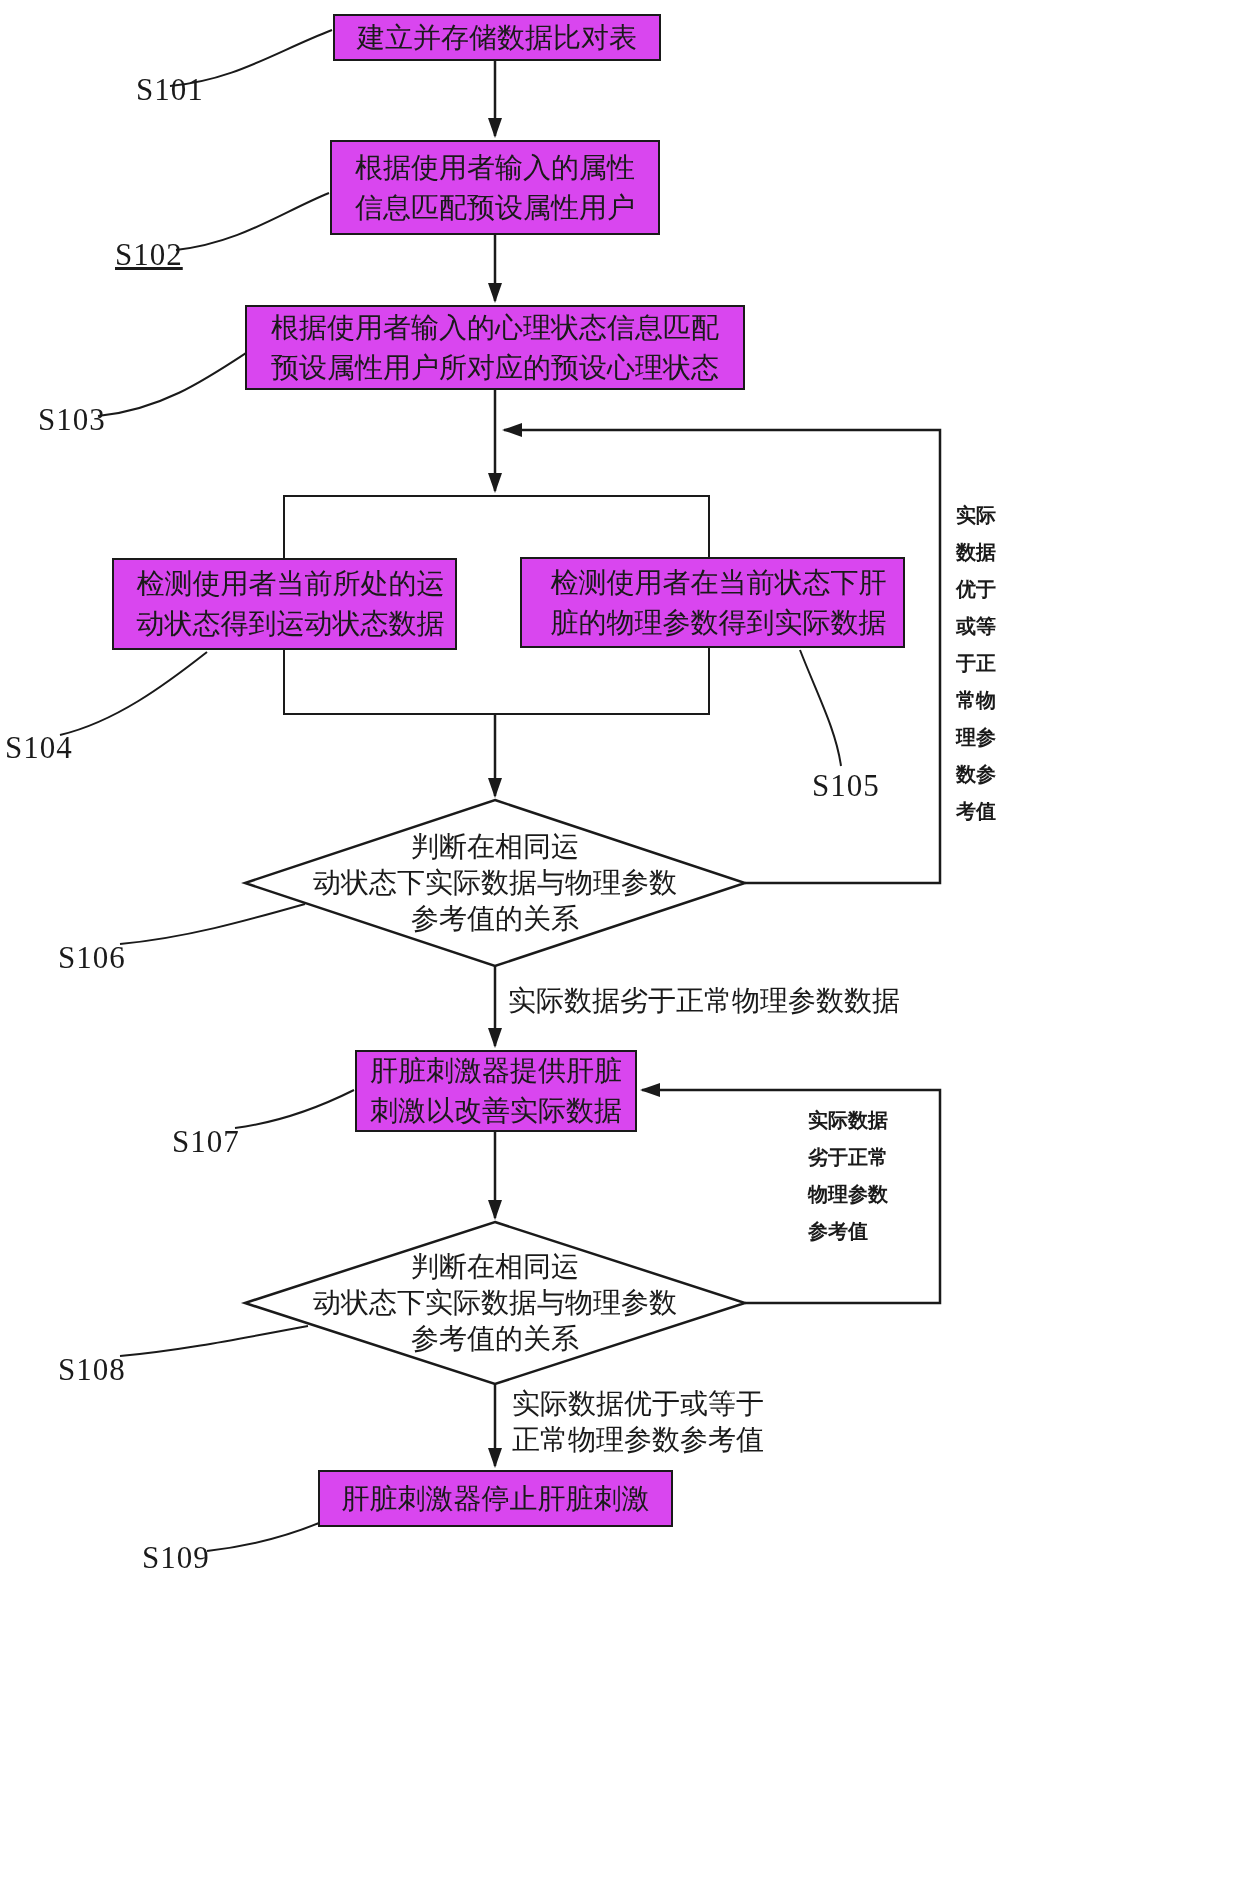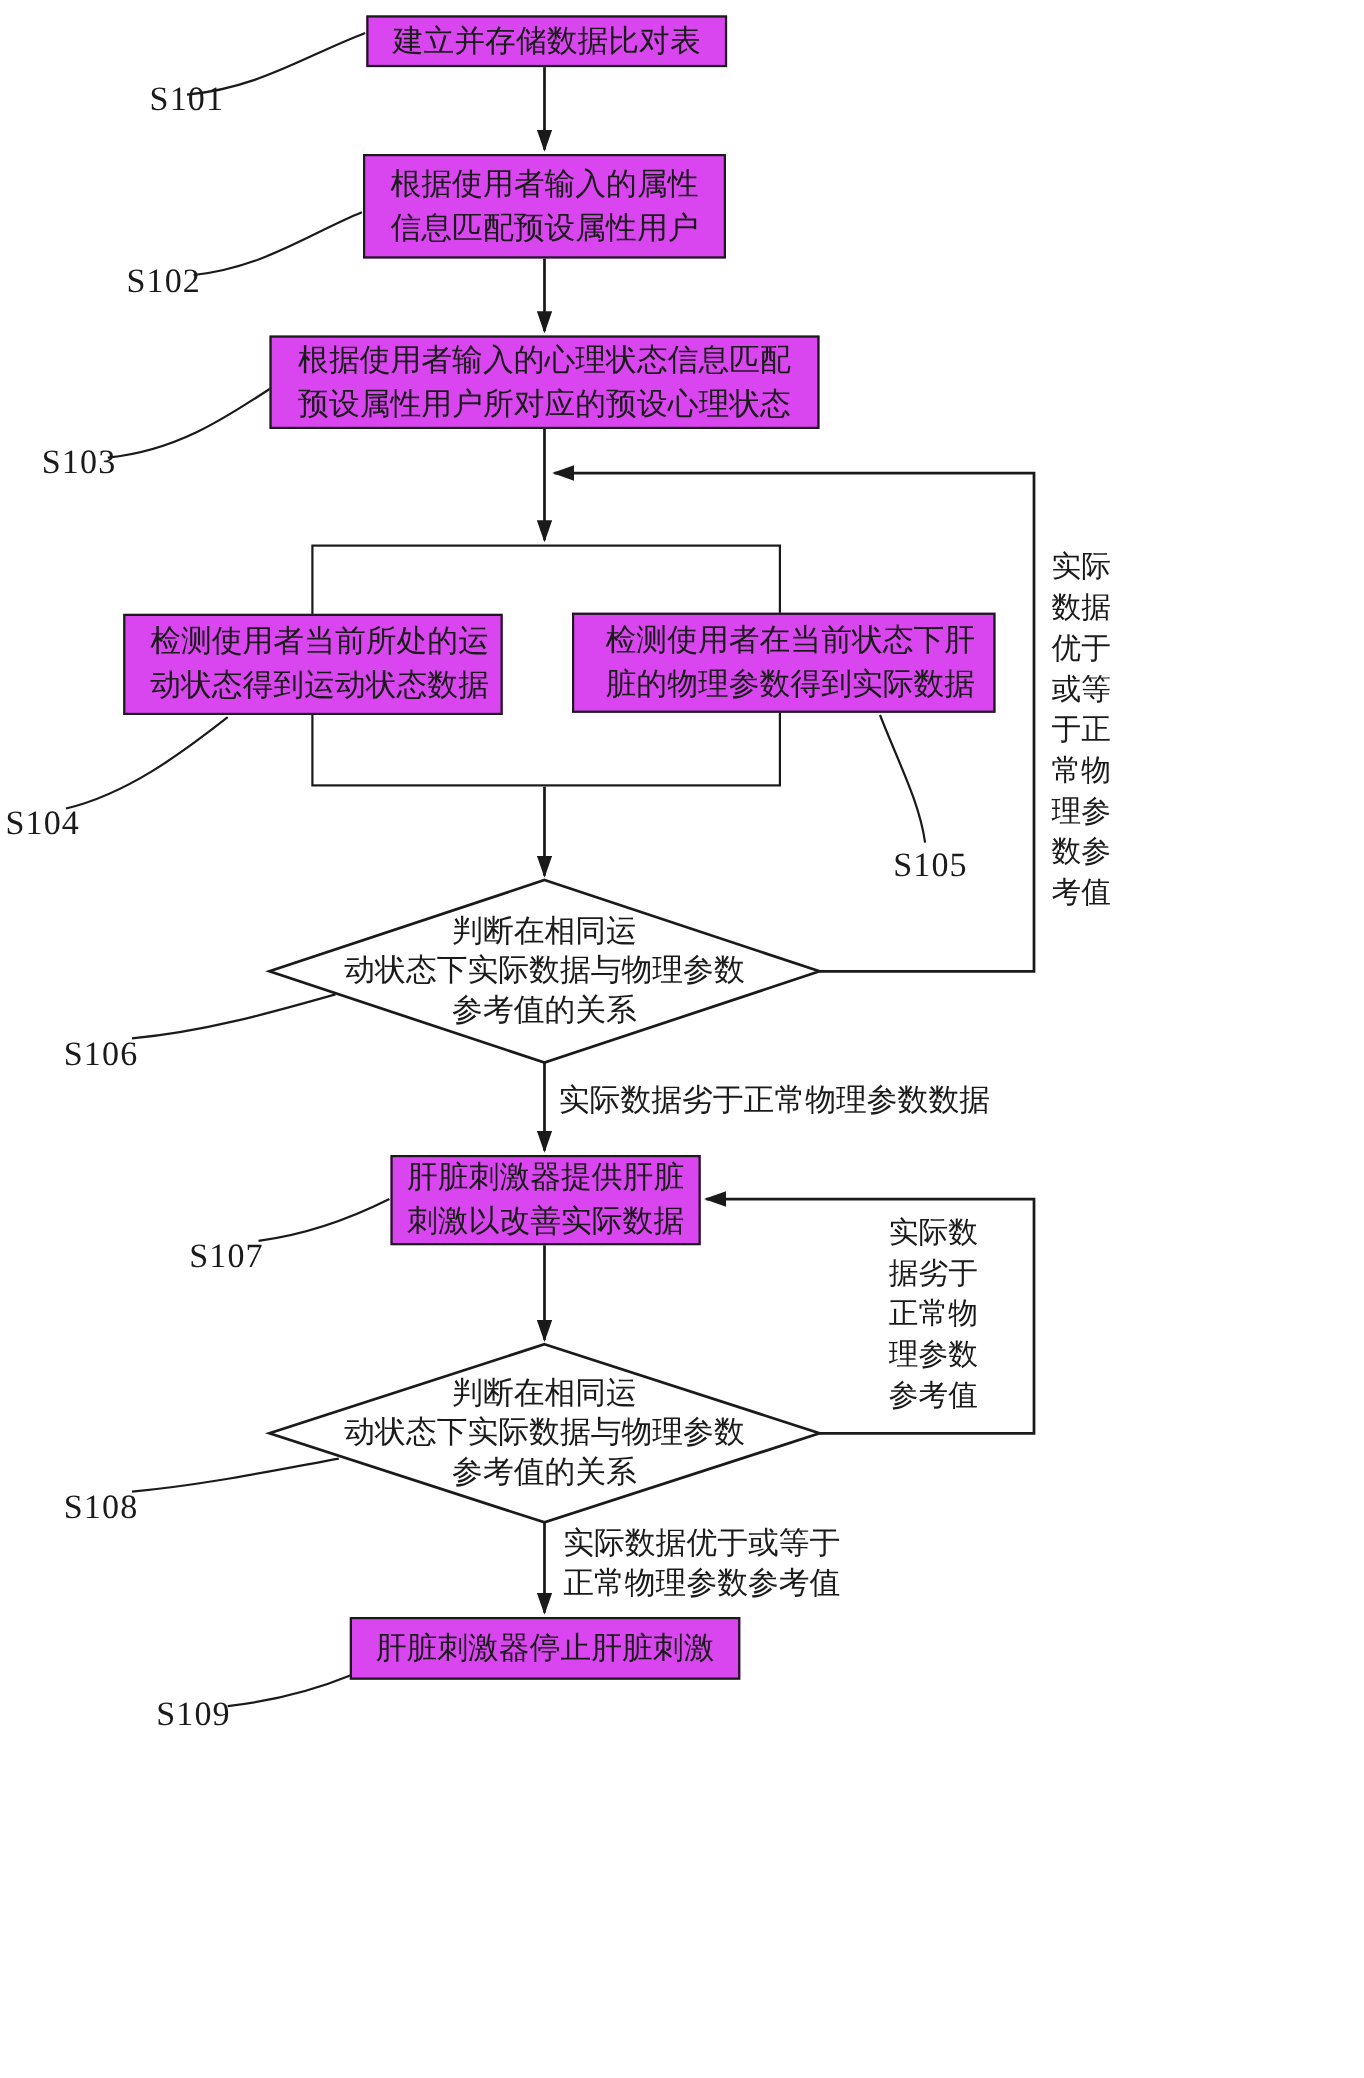--- a/index.html
+++ b/index.html
@@ -13,21 +13,21 @@
     text-align:center; white-space:pre-line;
     font-size:28px; line-height:40px; z-index:2;
   }
   .dtext {
     position:absolute; display:flex; align-items:center; justify-content:center;
     text-align:center; white-space:pre-line;
     font-size:28px; line-height:36px; z-index:3;
   }
   .slabel { position:absolute; font-size:31px; z-index:2; letter-spacing:1px; }
   .elabel { position:absolute; font-size:28px; line-height:36px; z-index:2; white-space:pre-line; }
-  .vtext { word-break:break-all; line-height:37px; font-size:27px; }
+  .vtext { word-break:break-all; line-height:37px; font-size:20px;font-weight:bold; }
   .container-box {
     position:absolute; box-sizing:border-box;
     border:2px solid #1a1a1a; background:#ffffff; z-index:2;
   }
   .inner-node { z-index:3;padding-left:12px; }
 </style>
 </head>
 <body>
 
 <div id="canvas">
@@ -97,21 +97,21 @@
   <div class="elabel" style="left:508px; top:983px;">实际数据劣于正常物理参数数据</div>
 
   <div class="elabel vtext" style="left:956px; top:497px; width:58px;">实际数据优于或等于正常物理参数参考值</div>
 
   <div class="elabel vtext" style="left:808px; top:1102px; width:85px;">实际数据劣于正常物理参数参考值</div>
 
   <div class="elabel" style="left:512px; top:1386px;">实际数据优于或等于
 正常物理参数参考值</div>
 
   <div class="slabel" style="left:105px; top:72px;margin-left:31px;">S101</div>
-  <div class="slabel" style="left:115px; top:237px;">S102</div>
+  <div class="slabel" style="left:115px; top:237px;text-decoration:underline;">S102</div>
   <div class="slabel" style="left:38px; top:402px;">S103</div>
   <div class="slabel" style="left:5px; top:730px;">S104</div>
   <div class="slabel" style="left:812px; top:768px;">S105</div>
   <div class="slabel" style="left:58px; top:940px;">S106</div>
   <div class="slabel" style="left:172px; top:1124px;">S107</div>
   <div class="slabel" style="left:58px; top:1352px;">S108</div>
   <div class="slabel" style="left:142px; top:1540px;">S109</div>
 
 </div>
 

